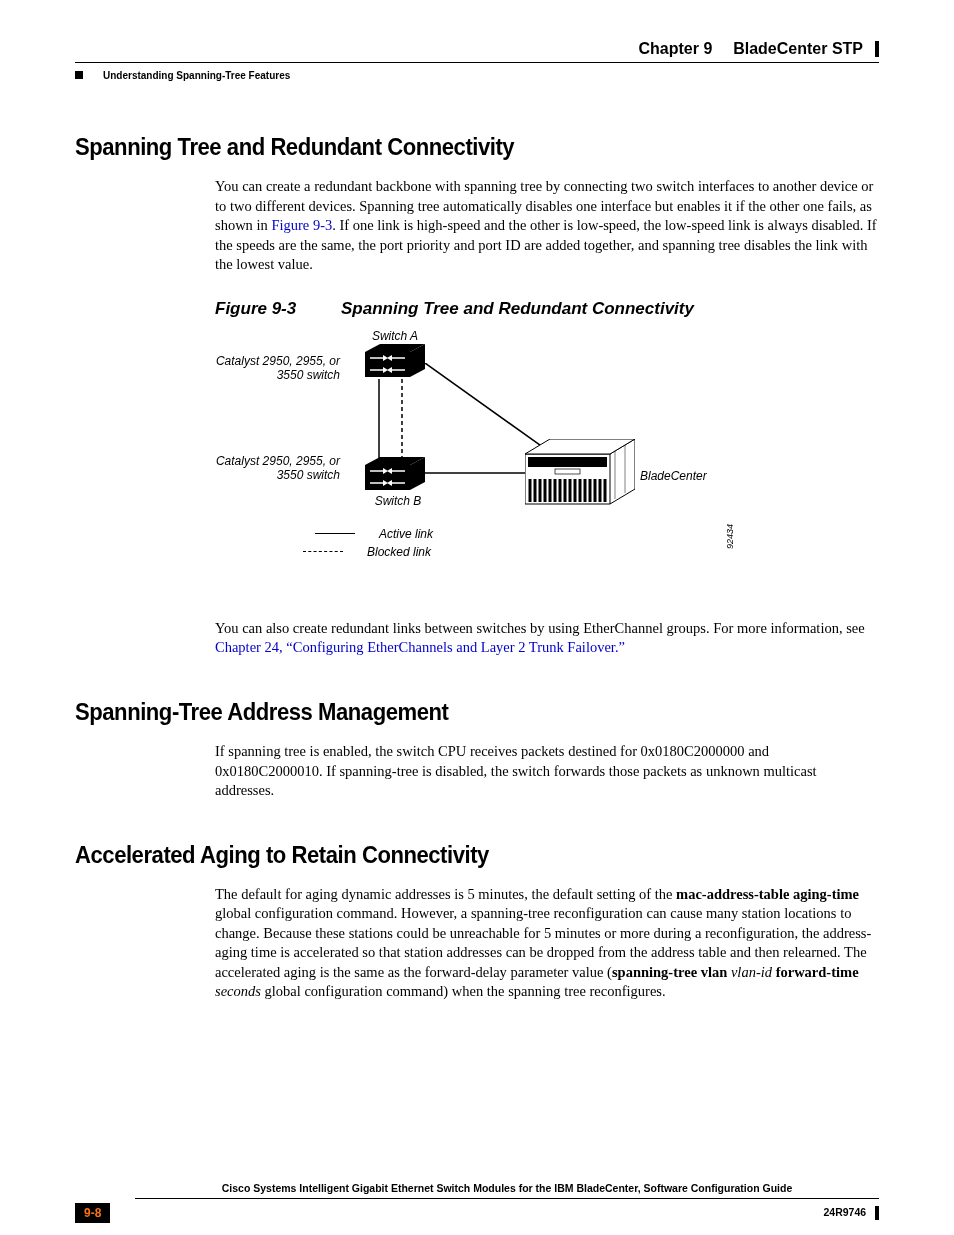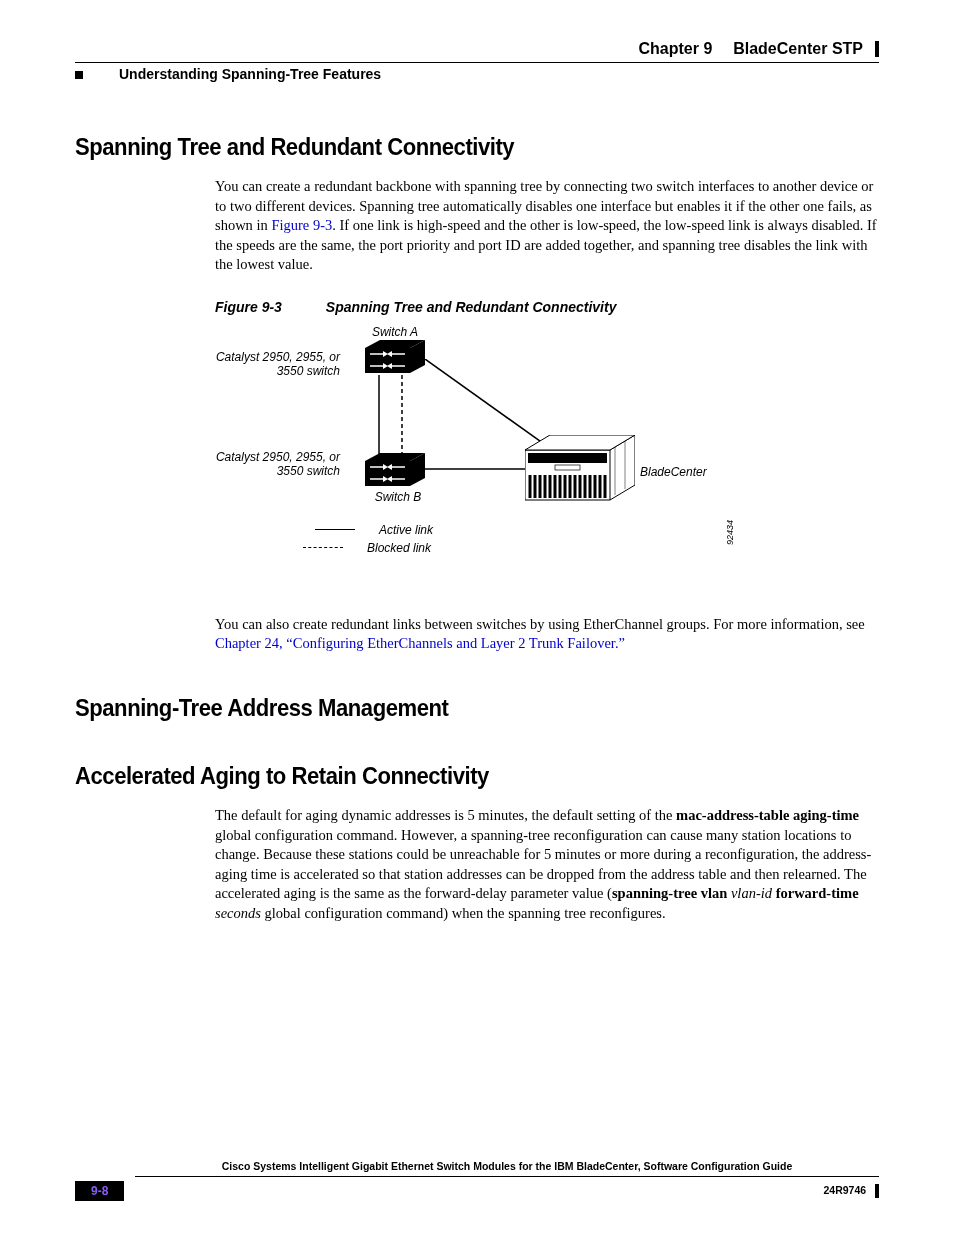--- a/index.html
+++ b/index.html
@@ -39,24 +39,24 @@
     height: 16px;
     background: #000;
     display: inline-block;
     margin-left: 6px;
   }
   .header-rule {
     border-bottom: 1px solid #000;
     margin-bottom: 2px;
   }
   .sub-header {
-    font-size: 14px;
-    font-family: Arial, Helvetica, sans-serif;
-    font-weight: bold;
-    margin-left: 26px;
+    font-size: 10px;
+    font-family: Arial, Helvetica, sans-serif;
+    font-weight: bold;
+    margin-left: 10px;
   }
   .content {
     margin-top: 50px;
   }
   h2 {
     font-family: Arial, Helvetica, sans-serif;
     font-weight: bold;
     font-size: 24px;
     letter-spacing: -0.5px;
     margin: 40px 0 16px 0;
@@ -69,21 +69,21 @@
     font-size: 14.5px;
     line-height: 1.35;
     text-align: left;
   }
   .link {
     color: #0000cc;
   }
   .figure-caption {
     margin: 24px 0 10px 140px;
     font-family: Arial, Helvetica, sans-serif;
-    font-size: 14px;
+    font-size: 17px;
     font-style: italic;
     font-weight: bold;
   }
   .figure-caption .fignum {
     margin-right: 40px;
   }
   .figure-box {
     margin: 0 0 30px 140px;
     position: relative;
     width: 560px;
@@ -120,21 +120,21 @@
   .figid {
     position: absolute;
     font-size: 9px;
     writing-mode: vertical-rl;
     transform: rotate(180deg);
   }
   .bold { font-weight: bold; }
   .ital { font-style: italic; }
   .footer {
     position: absolute;
-    bottom: 34px;
+    bottom: 12px;
     left: 75px;
     right: 75px;
     font-family: Arial, Helvetica, sans-serif;
     font-size: 10.5px;
     font-weight: bold;
   }
   .footer-rule {
     border-bottom: 1px solid #000;
     margin: 4px 0 4px 60px;
   }
@@ -142,22 +142,22 @@
     text-align: center;
     margin-left: 60px;
   }
   .footer-row {
     display: flex;
     justify-content: space-between;
     align-items: center;
   }
   .page-badge {
     background: #000;
-    color: #8b5cf6;
-    padding: 3px 16px;
+    color: #f97316;
+    padding: 3px 9px;
     font-size: 12px;
   }
   .doc-id-marker {
     width: 4px;
     height: 14px;
     background: #000;
     display: inline-block;
     margin-left: 6px;
     vertical-align: middle;
   }
@@ -287,20 +287,21 @@
     </div>
 
     <div class="figid" style="top:195px; left:510px;">92434</div>
   </div>
 
   <p class="para">
     <span>You can also create redundant links between switches by using EtherChannel groups. For more information, see </span><span class="link">Chapter 24, “Configuring EtherChannels and Layer 2 Trunk Failover.”</span>
   </p>
 
   <h2>Spanning-Tree Address Management</h2>
+  <p class="para">If spanning tree is enabled, the switch CPU receives packets destined for 0x0180C2000000 and 0x0180C2000010. If spanning-tree is disabled, the switch forwards those packets as unknown multicast addresses.</p>
 
   <h2>Accelerated Aging to Retain Connectivity</h2>
   <p class="para">
     <span>The default for aging dynamic addresses is 5 minutes, the default setting of the </span><span class="bold">mac-address-table aging-time</span><span> global configuration command. However, a spanning-tree reconfiguration can cause many station locations to change. Because these stations could be unreachable for 5 minutes or more during a reconfiguration, the address-aging time is accelerated so that station addresses can be dropped from the address table and then relearned. The accelerated aging is the same as the forward-delay parameter value (</span><span class="bold">spanning-tree vlan</span><span> </span><span class="ital">vlan-id</span><span> </span><span class="bold">forward-time</span><span> </span><span class="ital">seconds</span><span> global configuration command) when the spanning tree reconfigures.</span>
   </p>
 
 </div>
 
 <div class="footer">
   <div class="footer-title">Cisco Systems Intelligent Gigabit Ethernet Switch Modules for the IBM BladeCenter, Software Configuration Guide</div>

